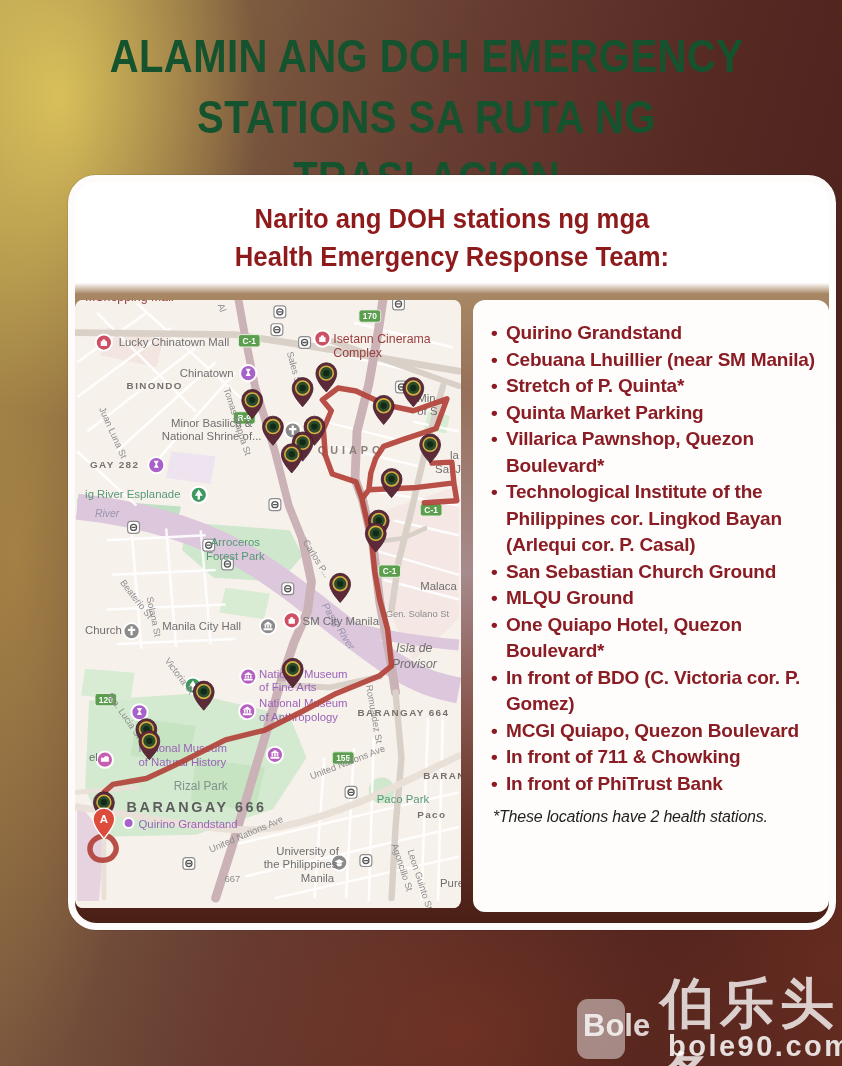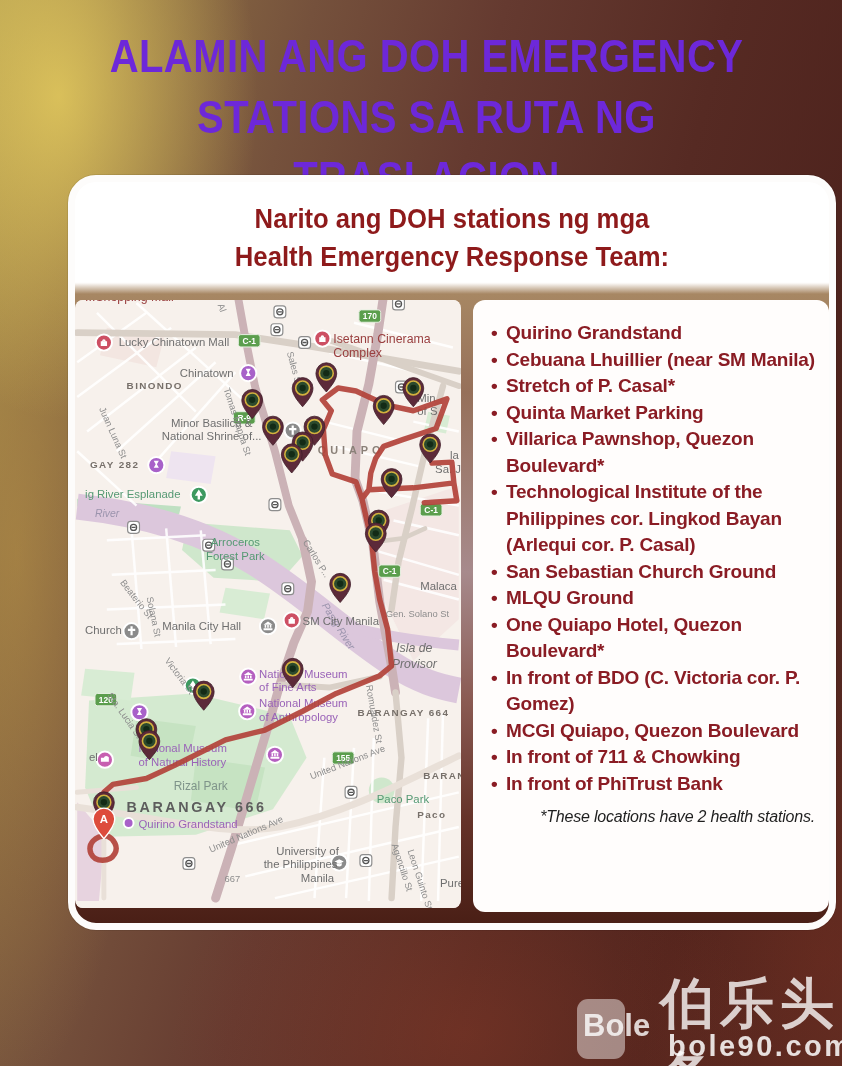--- a/index.html
+++ b/index.html
@@ -6,42 +6,42 @@
   body{
     width:842px;height:1066px;position:relative;overflow:hidden;
     font-family:"Liberation Sans", sans-serif;
     background:
       radial-gradient(ellipse 320px 520px at 7% 9%, rgba(233,208,95,.8), rgba(233,208,95,0) 62%),
       radial-gradient(ellipse 190px 760px at 2% 52%, rgba(195,155,70,.45), rgba(195,155,70,0) 70%),
       radial-gradient(ellipse 420px 300px at 55% 97%, rgba(150,62,40,.38), rgba(150,62,40,0) 70%),
       radial-gradient(ellipse 300px 400px at 98% 90%, rgba(120,45,30,.4), rgba(120,45,30,0) 70%),
       linear-gradient(105deg,#a8924e 0%,#8d6f44 12%,#75513c 28%,#653a30 45%,#562a23 65%,#4e231d 82%,#5a2b22 100%);
   }
-  .title{position:absolute;top:26px;left:11px;right:0;text-align:center;color:#6d28d9;
+  .title{position:absolute;top:26px;left:11px;right:0;text-align:center;color:#14532d;
     font-weight:800;font-size:46px;line-height:61px;letter-spacing:.5px;}
   .title-inner{transform:scaleX(.87);}
   .card{position:absolute;left:38px;top:175px;width:754px;height:741px;
     border:7px solid #fdfcfb;border-radius:28px;
     background:linear-gradient(180deg,#ffffff 0px,#ffffff 100px,#fdfbfa 101px,
       #a78763 112px,#96705a 210px,#a78a8c 390px,#8a5a52 520px,#643228 640px,#4a1f16 741px);
     box-shadow:0 0 0 1px rgba(0,0,0,.08);margin-left:30px;}
   .card-heading{position:relative;text-align:center;color:#8e1a1b;font-weight:800;
     font-size:27px;line-height:38px;padding-top:18px;transform:scaleX(.95);}
   .map-panel{position:absolute;left:0px;top:118px;width:386px;height:608px;
     border-radius:8px;overflow:hidden;background:#f7f1ec;}
   .map-panel svg{display:block;}
   .list-panel{position:absolute;left:398px;top:118px;width:356px;height:612px;
     background:#fffdfc;border-radius:12px;box-sizing:border-box;
     padding:20px 14px 12px 18px;}
   .station-list{list-style:none;margin:0;padding:0;color:#8a1c24;font-weight:700;
     font-size:19px;line-height:26.5px;letter-spacing:-.2px;}
   .station-list li{position:relative;padding-left:15px;}
   .station-list li::before{content:"\2022";position:absolute;left:0;}
   .footnote{margin-top:11px;padding-left:2px;color:#1f1f1f;font-style:italic;
-    font-size:16px;font-weight:500;letter-spacing:-.2px;text-align:right;}
+    font-size:16px;font-weight:500;letter-spacing:-.2px;}
   
   .ml{font-family:"Liberation Sans",sans-serif;}
   .ml-street{fill:#8d8d8d;font-size:9.5px;}
   .ml-area{fill:#77706a;font-size:10px;font-weight:700;letter-spacing:1.4px;}
   .ml-areasp{fill:#8a8078;font-size:11px;font-weight:700;letter-spacing:4px;}
   .ml-areabig{fill:#5d5d5d;font-size:14.5px;font-weight:700;letter-spacing:2.6px;}
   .ml-poi{fill:#6f6f6f;font-size:11.5px;}
   .ml-red{fill:#9a4040;font-size:12.5px;}
   .ml-museum{fill:#9a63b8;font-size:11.5px;}
   .ml-park{fill:#559973;font-size:11.5px;}
@@ -476,21 +476,21 @@
             <text y="-15" text-anchor="middle" font-size="11" font-weight="bold" fill="#ffffff">A</text>
           </g>
         </g>
     </svg>
   </div>
 
   <div class="list-panel">
     <ul class="station-list" id="station-list">
         <li>Quirino Grandstand</li>
         <li>Cebuana Lhuillier (near SM Manila)</li>
-        <li>Stretch of P. Casal*</li>
+        <li>Stretch of P. Quinta*</li>
         <li>Quinta Market Parking</li>
         <li>Villarica Pawnshop, Quezon Boulevard*</li>
         <li>Technological Institute of the Philippines cor. Lingkod Bayan (Arlequi cor. P. Casal)</li>
         <li>San Sebastian Church Ground</li>
         <li>MLQU Ground</li>
         <li>One Quiapo Hotel, Quezon Boulevard*</li>
         <li>In front of BDO (C. Victoria cor. P. Gomez)</li>
         <li>MCGI Quiapo, Quezon Boulevard</li>
         <li>In front of 711 &amp; Chowking</li>
         <li>In front of PhiTrust Bank</li>

